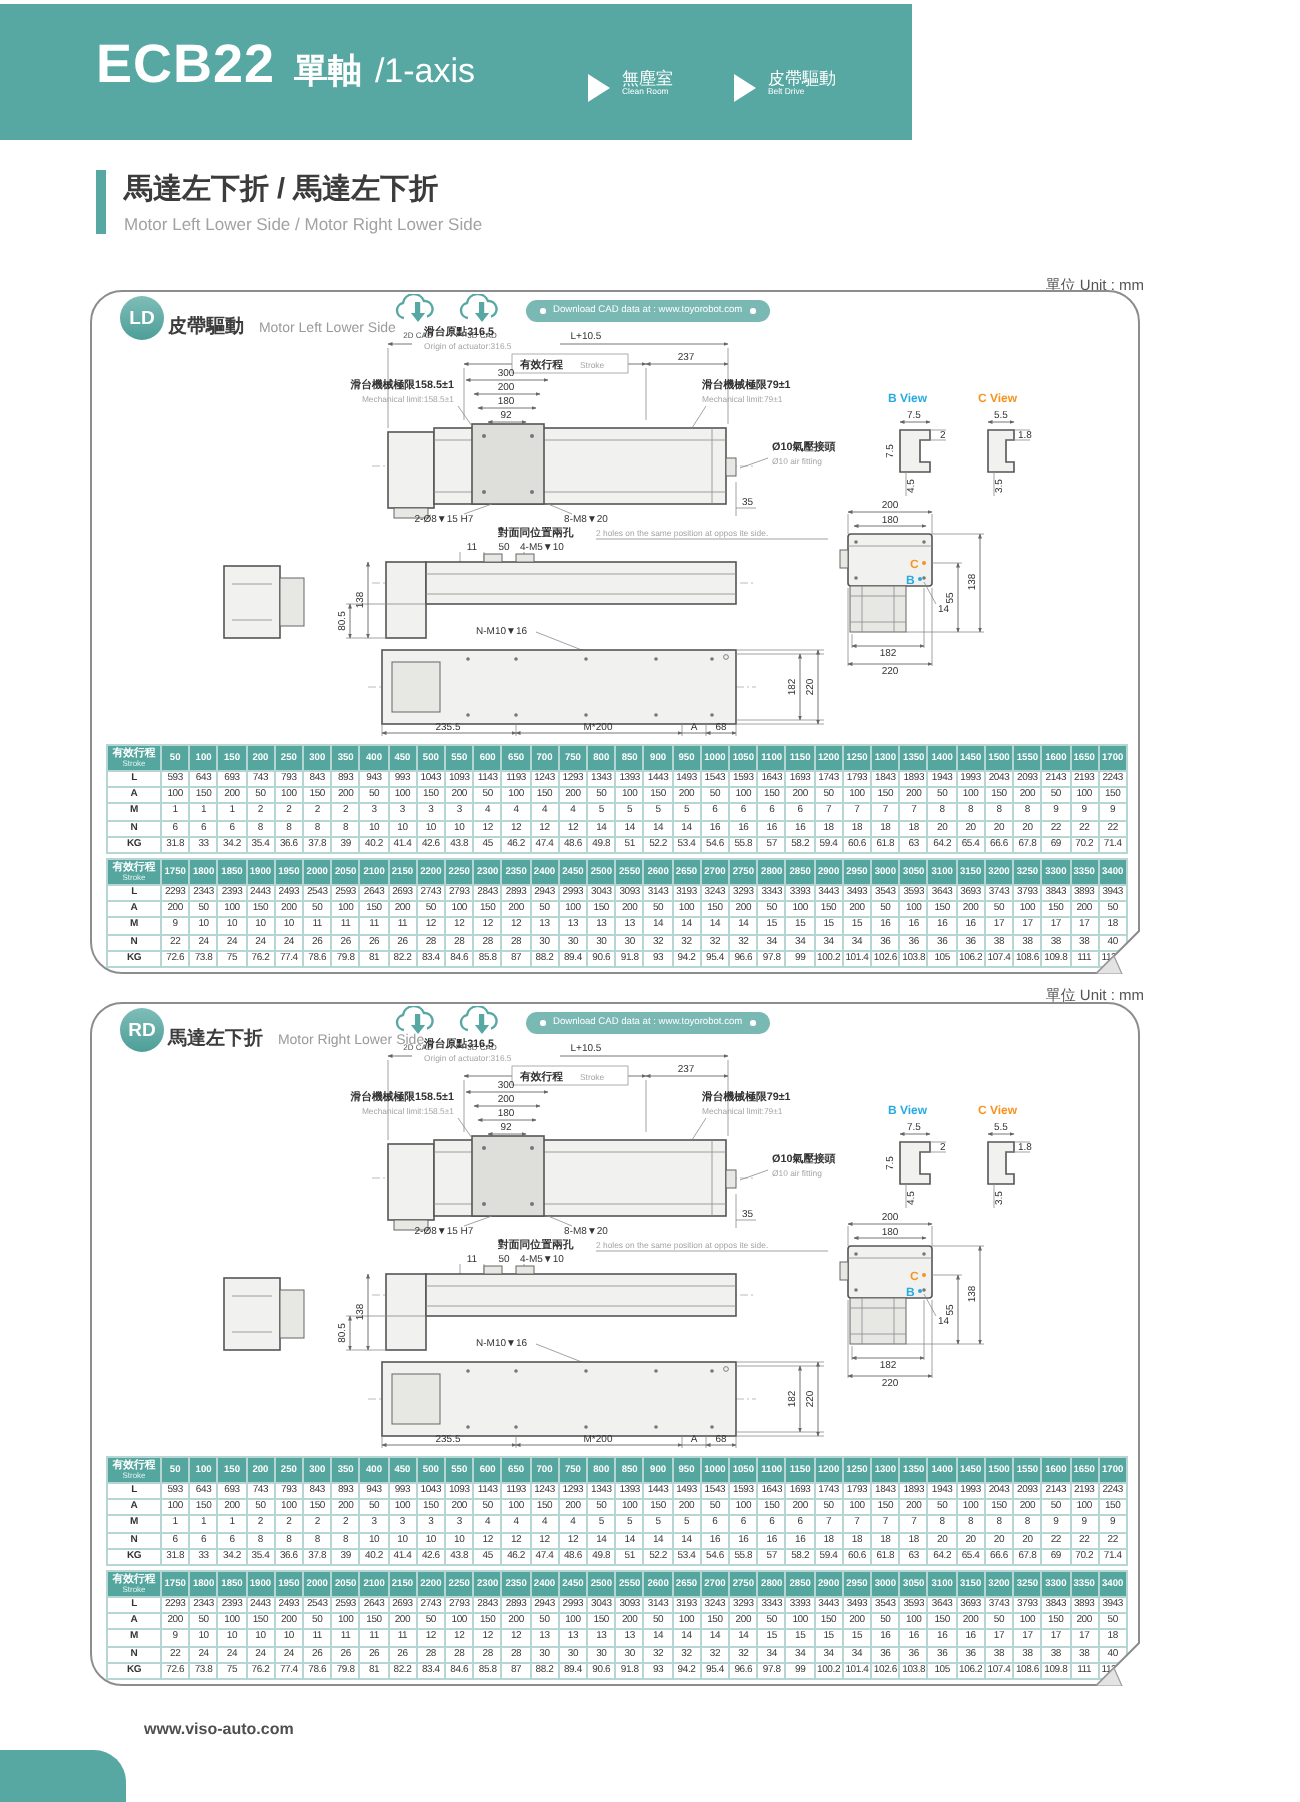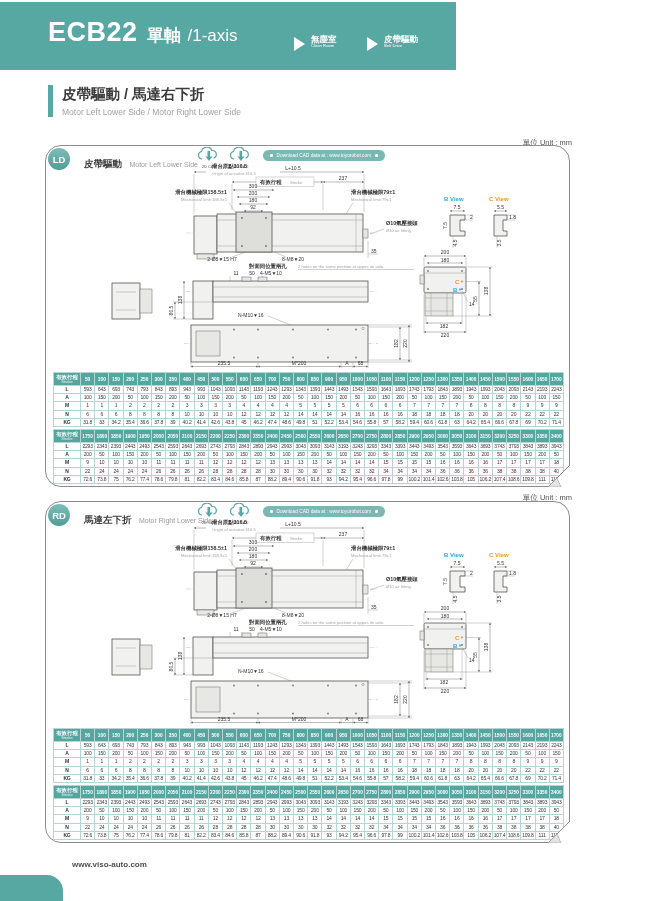--- a/index.html
+++ b/index.html
@@ -8,38 +8,38 @@
 
   
   .banner { position:absolute; left:0; top:2px; width:456px; height:68px; background:#57a7a2; color:#fff; }
   .banner-title { position:absolute; left:48px; top:15px; white-space:nowrap; }
   .bt-product { font-size:27px; font-weight:bold; letter-spacing:0.5px; }
   .bt-cjk { font-size:17px; font-weight:bold; margin-left:5px; }
   .bt-en { font-size:17px; font-weight:normal; margin-left:2px; }
   .bbadge { position:absolute; top:33px; display:flex; align-items:flex-start; }
   .bbadge .tri { width:0; height:0; border-left:11px solid #fff; border-top:7px solid transparent; border-bottom:7px solid transparent; margin-right:6px; margin-top:2px; }
   .bbadge .tx { display:flex; flex-direction:column; line-height:1.1; }
-  .bbadge .tcjk { font-size:8.5px; font-weight:bold; }
+  .bbadge .tcjk { font-size:8.5px; font-weight:normal; }
   .bbadge .ten { font-size:4.2px; }
   .bbadge1 { left:294px; } .bbadge2 { left:367px; }
 
   
   .sect { position:absolute; left:48px; top:85px; border-left:5px solid #57a7a2; padding-left:9px; }
   .sect-title { font-size:14.5px; font-weight:bold; color:#3c3c3c; white-space:nowrap; }
   .sect-sub { font-size:8.5px; color:#a2a2a2; margin-top:3px; white-space:nowrap; }
 
   .unit { position:absolute; right:78px; font-size:7.5px; color:#555; }
   .unit1 { top:138px; } .unit2 { top:493px; }
 
   
   .panel { position:absolute; left:45px; width:525px; height:342px; border:1px solid #8d8d8d; border-radius:16px; background:#fff; }
   .panel1 { top:145px; } .panel2 { top:501px; }
   .fold { position:absolute; right:-1px; bottom:-1px; width:22px; height:22px; }
 
-  .pbadge { position:absolute; left:2px; top:2px; width:22px; height:22px; border-radius:50%;
+  .pbadge { position:absolute; left:14px; top:2px; width:22px; height:22px; border-radius:50%;
     background:linear-gradient(180deg,#7fbdb8,#4d9e98); color:#fff; font-size:9.5px; font-weight:bold;
     display:flex; align-items:center; justify-content:center; }
   .ptitle { position:absolute; left:38px; top:7px; white-space:nowrap; }
   .ptitle .cjk { font-size:9.5px; font-weight:bold; color:#3d3d3d; }
   .ptitle .en { font-size:7px; color:#9a9a9a; margin-left:3px; }
   .cloud { position:absolute; top:1px; width:28px; text-align:center; }
   .cloud1 { left:149px; } .cloud2 { left:181px; }
   .cloud .clbl { font-size:4px; color:#555; line-height:1; margin-top:-1px; }
   .pill { position:absolute; left:217px; top:4px; height:11px; line-height:11px; background:#79b8b3;
     border-radius:6px; color:#fff; font-size:4.8px; padding:0 7px; white-space:nowrap; display:flex; align-items:center; }
@@ -98,21 +98,21 @@
   <div class="bbadge bbadge2">
     <span class="tri"></span>
     <span class="tx">
       <span class="tcjk">皮帶驅動</span>
       <span class="ten">Belt Drive</span>
     </span>
   </div>
 </div>
 
 <div class="sect">
-  <div class="sect-title">皮帶驅動 / 馬達右下折</div>
+  <div class="sect-title">馬達左下折 / 馬達左下折</div>
   <div class="sect-sub">Motor Left Lower Side / Motor Right Lower Side</div>
 </div>
 
 <div class="unit unit1">單位 Unit : mm</div>
 <div class="unit unit2">單位 Unit : mm</div>
 
 <div class="panel panel1">
   <div class="pbadge">LD</div>
   <div class="ptitle">
     <span class="cjk">皮帶驅動</span>

